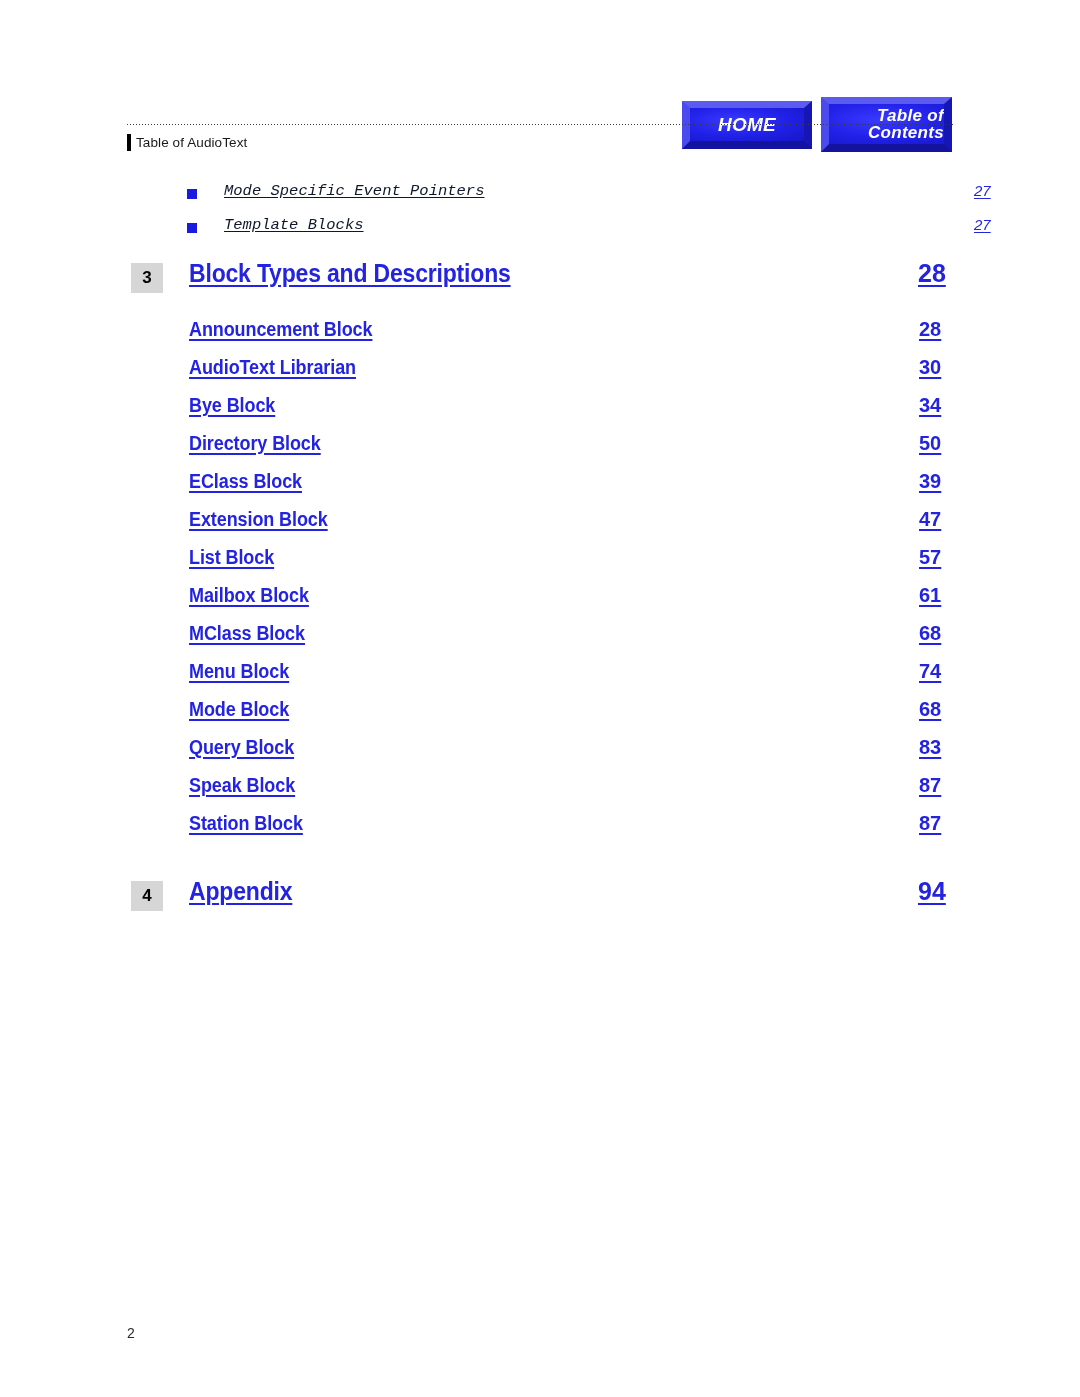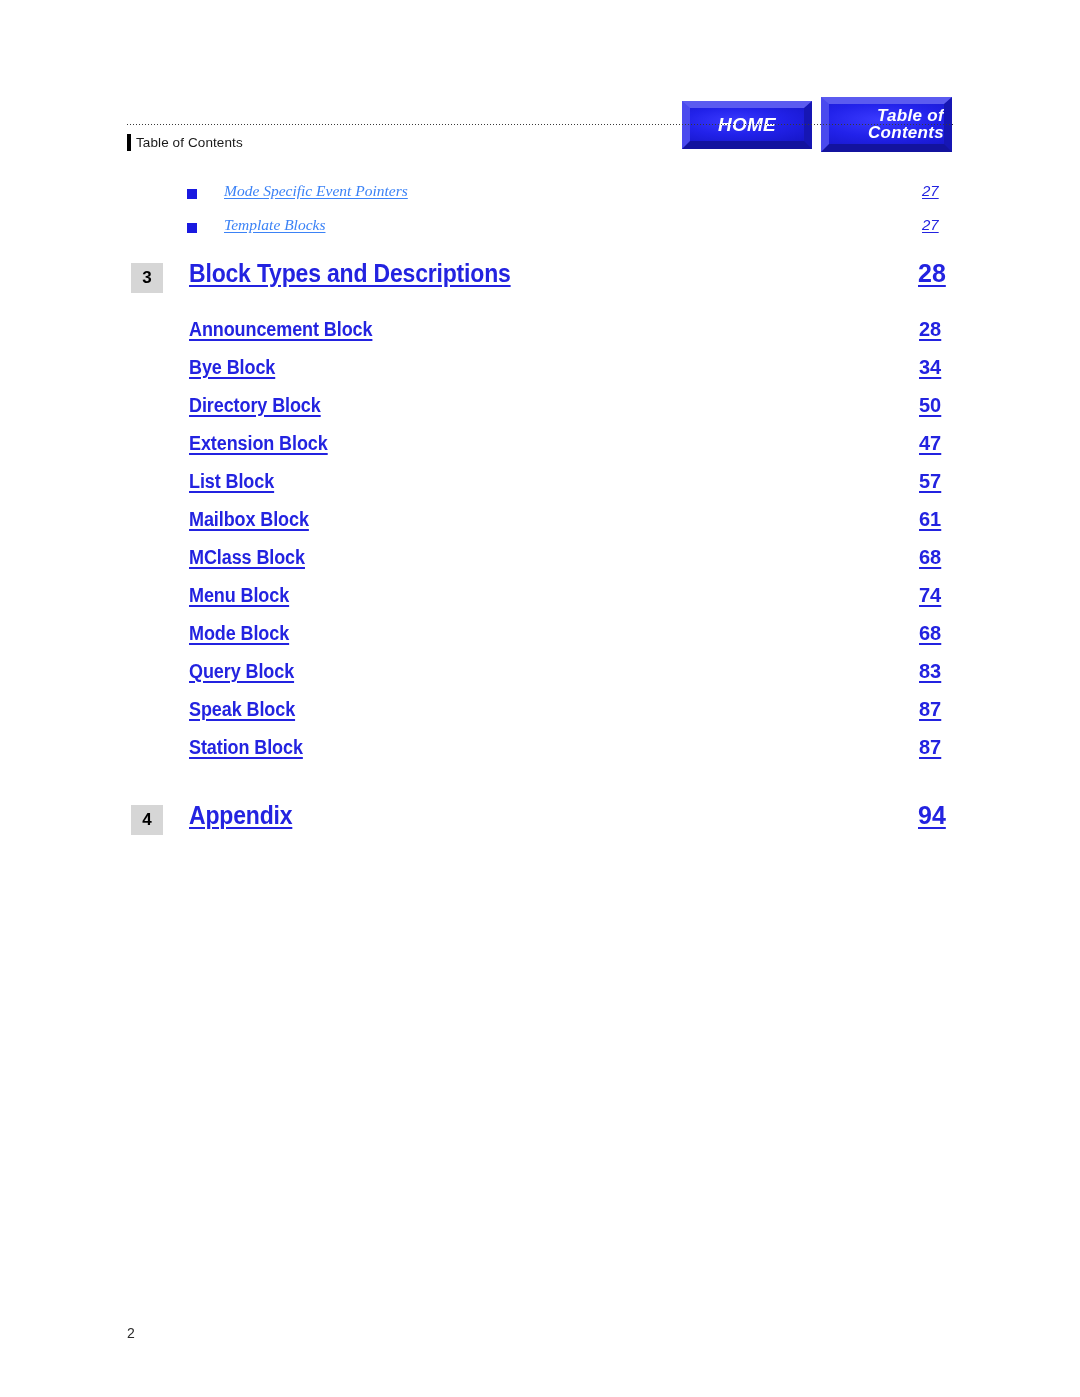--- a/index.html
+++ b/index.html
@@ -122,29 +122,29 @@
     left: 187px;
     top: 7px;
     width: 10px;
     height: 10px;
     background: #1a1ae0;
   }
   .row.sub .title {
     margin-left: 38px;
     font-size: 15.5px;
     font-style: italic;
-    color: #3b82f6;
+    color: #0f172a;
     text-decoration: underline;
     text-underline-offset: 2px;
     white-space: nowrap;
-    font-family: Liberation Serif, serif;
+    font-family: Liberation Mono, monospace;
   }
   .row.sub .pageno {
     position: absolute;
-    left: 922px;
+    left: 974px;
     top: 0;
     font-size: 15px;
     font-style: italic;
     color: #2323e0;
     text-decoration: underline;
     text-underline-offset: 2px;
     font-family: "Liberation Sans", sans-serif;
   }
 
   
@@ -250,21 +250,21 @@
     <span class="inner">
       <span class="l1">Table of</span>
       <span class="l2">Contents</span>
     </span>
   </div>
 </div>
 
 <div class="header-rule"></div>
 <div class="running-head">
   <span class="tick"></span>
-  <span class="label">Table of Contents</span>
+  <span class="label">Table of AudioText</span>
 </div>
 
 <div class="toc">
 
   <div class="row sub">
     <span class="bullet"></span>
     <span class="title">Mode Specific Event Pointers</span>
     <span class="pageno">27</span>
   </div>
   <div class="row sub">
@@ -277,26 +277,34 @@
     <span class="numbox">3</span>
     <span class="title">Block Types and Descriptions</span>
     <span class="pageno">28</span>
   </div>
 
   <div class="row section">
     <span class="title">Announcement Block</span>
     <span class="pageno">28</span>
   </div>
   <div class="row section">
+    <span class="title">AudioText Librarian</span>
+    <span class="pageno">30</span>
+  </div>
+  <div class="row section">
     <span class="title">Bye Block</span>
     <span class="pageno">34</span>
   </div>
   <div class="row section">
     <span class="title">Directory Block</span>
     <span class="pageno">50</span>
+  </div>
+  <div class="row section">
+    <span class="title">EClass Block</span>
+    <span class="pageno">39</span>
   </div>
   <div class="row section">
     <span class="title">Extension Block</span>
     <span class="pageno">47</span>
   </div>
   <div class="row section">
     <span class="title">List Block</span>
     <span class="pageno">57</span>
   </div>
   <div class="row section">

